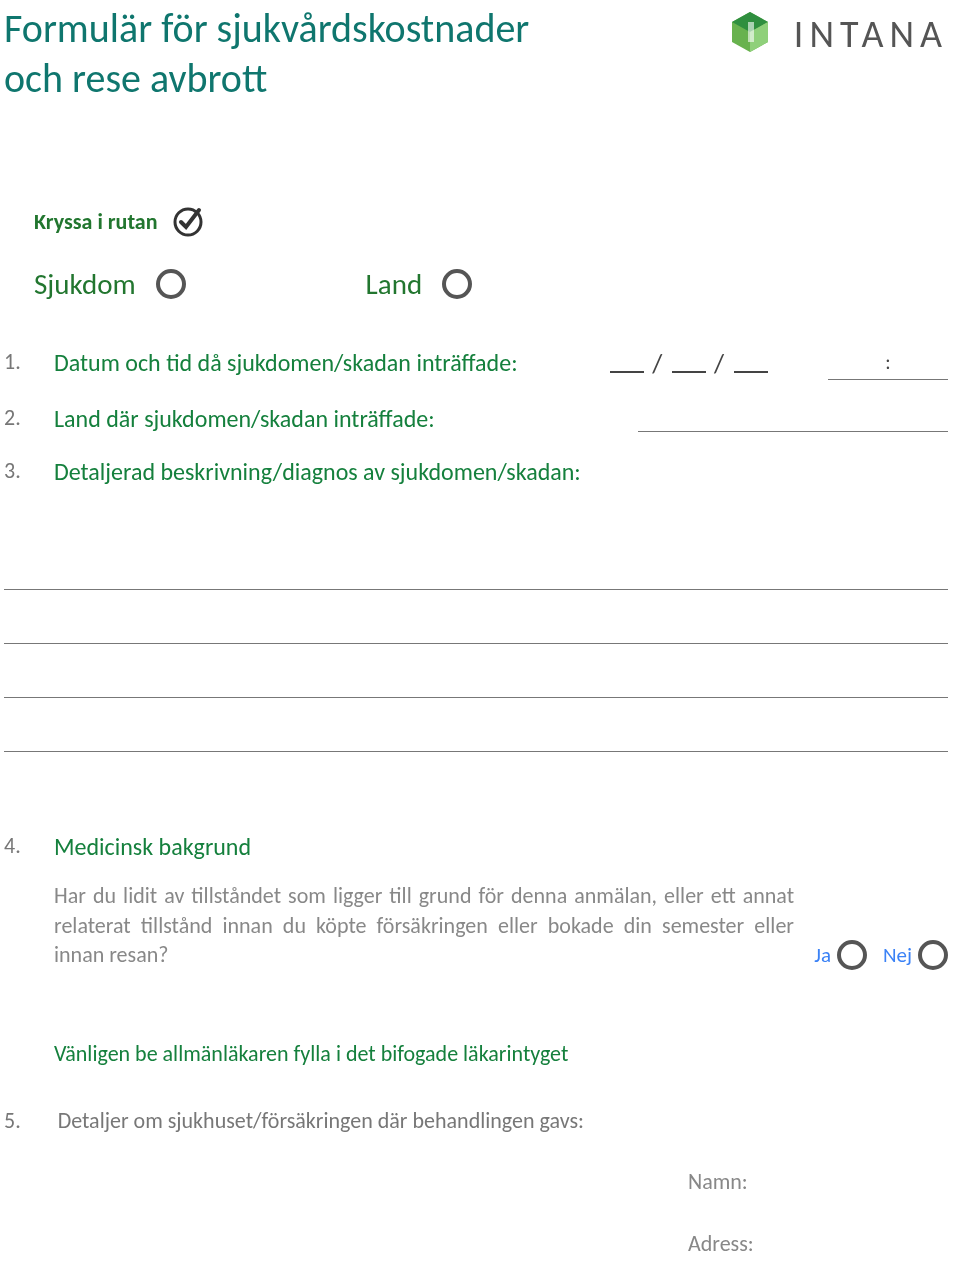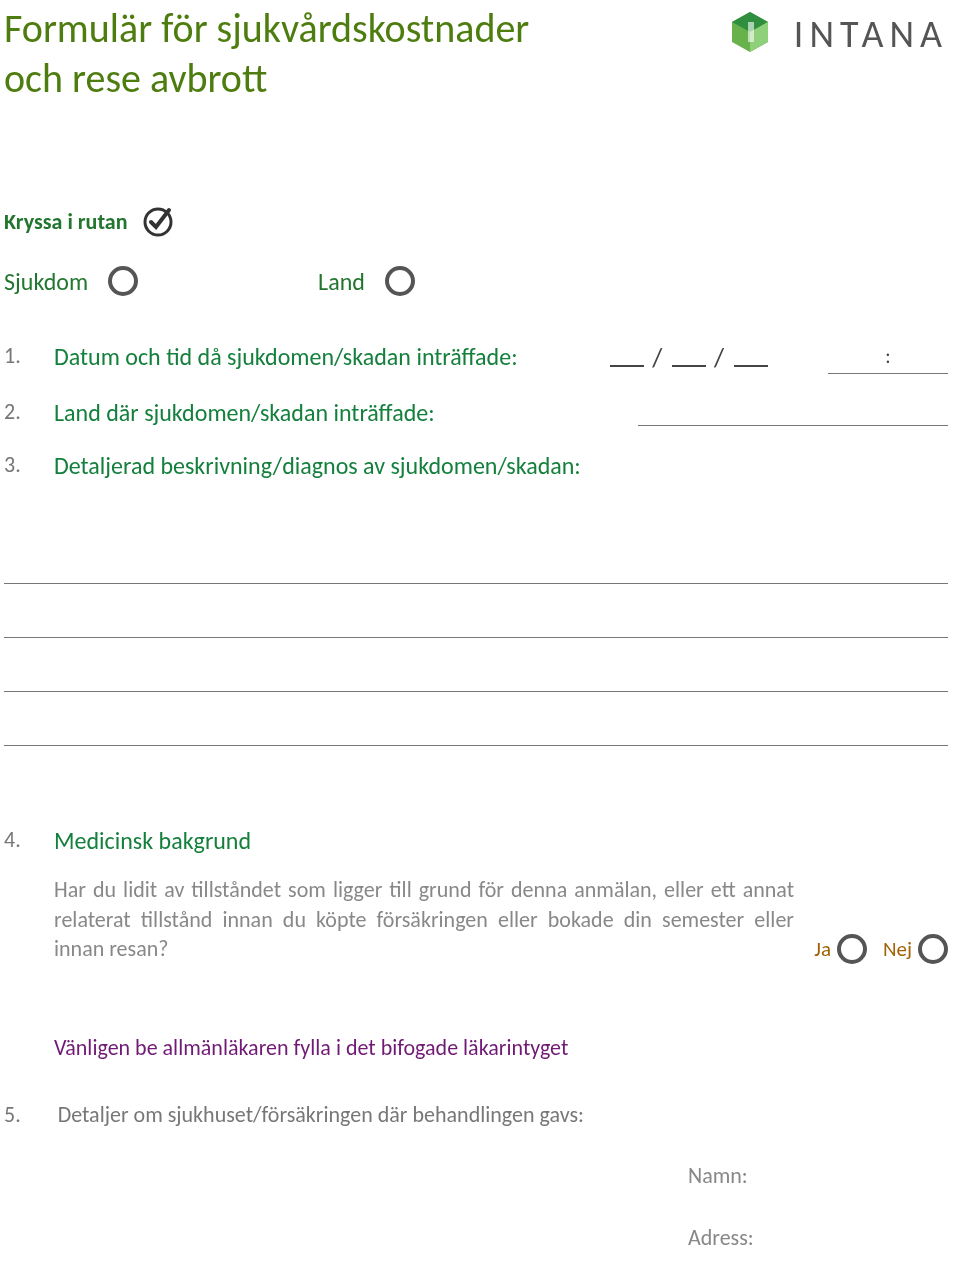--- a/index.html
+++ b/index.html
@@ -1,52 +1,52 @@
 <!DOCTYPE html>
 <html><head>
 <meta charset="utf-8">
 <style>
   * { box-sizing: border-box; margin: 0; padding: 0; }
   html, body { width: 960px; background: #fff; font-family: "Calibri", "Segoe UI", Arial, sans-serif; color: #333; }
   body { padding: 0 12px 40px 4px; }
 
   .header { display: flex; justify-content: space-between; align-items: flex-start; padding-top: 4px; }
-  .title { font-size: 40px; font-weight: 400; color: #4d7c0f; line-height: 1.25; }
+  .title { font-size: 40px; font-weight: 400; color: #0f766e; line-height: 1.25; }
   .logo { display: flex; align-items: center; gap: 20px; margin-top: 4px; }
   .logo-text { font-size: 38px; letter-spacing: 6px; color: #555; font-weight: 400; }
 
-  .tick-section { margin-top: 100px; }
+  .tick-section { margin-top: 100px; margin-left: 30px; }
   .tick-label { color: #22762f; font-weight: 700; font-size: 22px; display: inline-flex; align-items: center; gap: 14px; }
   .tick-icon { width: 34px; height: 34px; }
 
   .choice-row { margin-top: 28px; display: flex; gap: 180px; }
-  .choice { display: inline-flex; align-items: center; gap: 20px; color: #22762f; font-size: 24px; font-weight: 500; }
+  .choice { display: inline-flex; align-items: center; gap: 20px; color: #22762f; font-size: 29px; font-weight: 500; }
   .radio { width: 30px; height: 30px; border: 4px solid #555; border-radius: 50%; display: inline-block; }
 
   .q-list { margin-top: 46px; }
   .q-row { display: flex; align-items: flex-start; margin-bottom: 24px; }
   .q-num { width: 50px; font-size: 22px; color: #777; }
   .q-text { font-size: 24px; color: #15803d; flex: 1; }
 
   .q1-right { display: flex; align-items: flex-end; gap: 60px; margin-left: auto; }
   .date-field { font-size: 26px; color: #444; letter-spacing: 2px; white-space: nowrap; }
   .date-field .u { display: inline-block; border-bottom: 2px solid #444; width: 34px; height: 4px; vertical-align: baseline; }
   .time-field { width: 120px; border-bottom: 1.5px solid #777; height: 30px; text-align: center; font-size: 20px; color: #444; }
 
   .q2-line { margin-left: auto; width: 310px; border-bottom: 1.5px solid #777; height: 28px; }
 
   .desc-lines { margin-top: 50px; }
   .desc-line { border-bottom: 1.5px solid #777; height: 54px; }
 
   .q4-block { margin-top: 80px; }
   .q4-body { margin-left: 50px; margin-top: 20px; font-size: 22px; color: #888; line-height: 1.35; text-align: justify; max-width: 740px; }
   .yn-row { display: inline-flex; align-items: center; gap: 6px; float: right; margin-top: -30px; }
-  .yn-label { font-size: 21px; color: #a16207; font-weight: 500; }
+  .yn-label { font-size: 21px; color: #3b82f6; font-weight: 500; }
 
-  .gp-note { margin-left: 50px; margin-top: 70px; font-size: 22px; color: #701a75; }
+  .gp-note { margin-left: 50px; margin-top: 70px; font-size: 22px; color: #15803d; }
 
   .q5-block { margin-top: 40px; }
   .q5-num { width: 50px; font-size: 22px; color: #777; display: inline-block; vertical-align: top; }
   .q5-text { font-size: 22px; color: #777; }
   .fld-row { margin-left: 50px; margin-top: 34px; display: flex; align-items: flex-end; flex-direction: column; }
   .fld-label { font-size: 22px; color: #888; width: 260px; }
   .fld-line { flex: 1; border-bottom: 1.5px solid #777; height: 26px; }
 </style>
 </head>
 <body>

